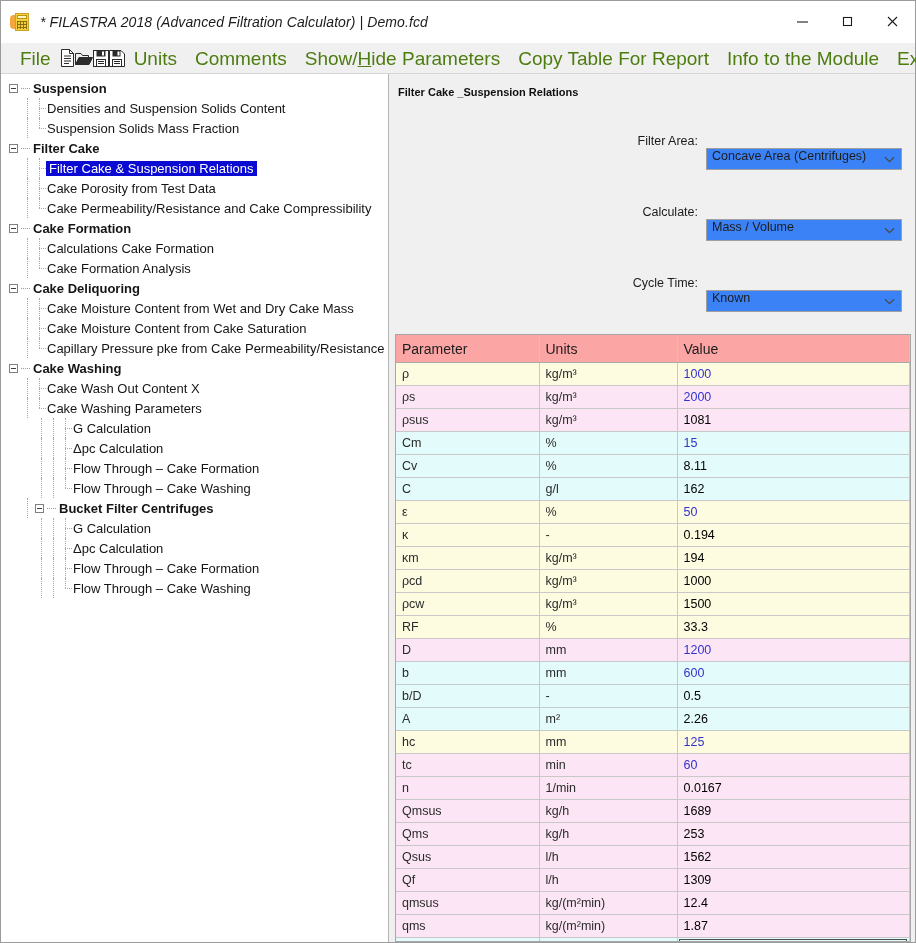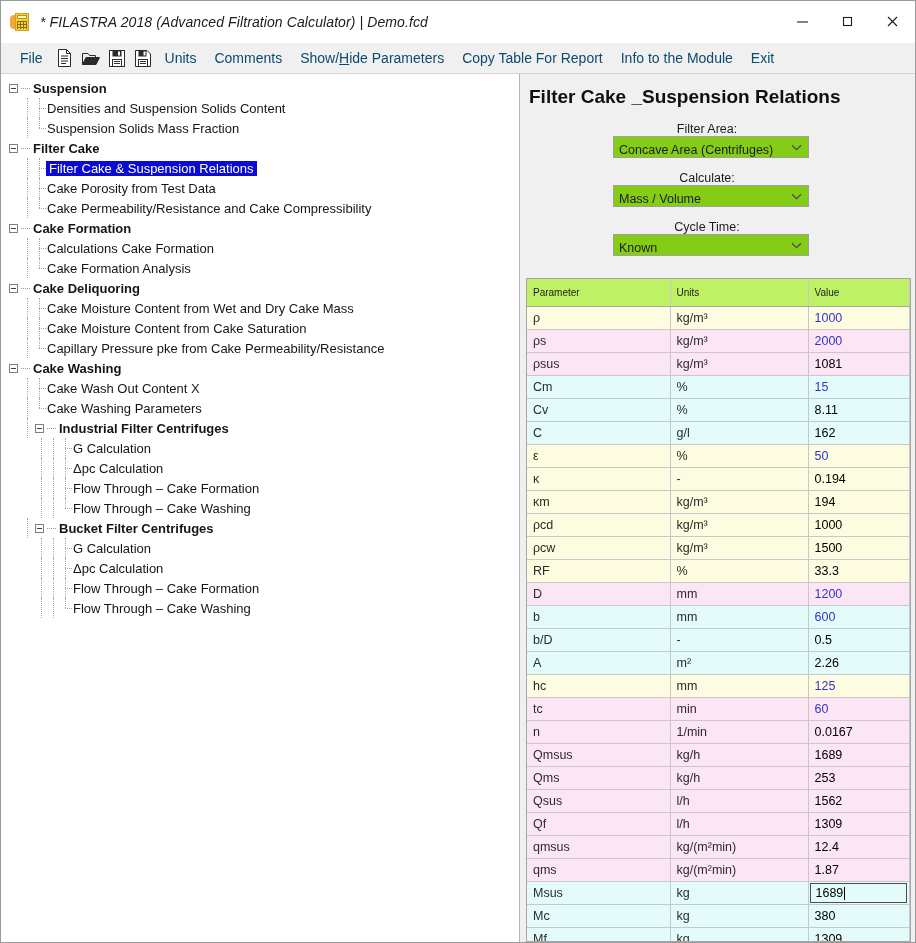--- a/index.html
+++ b/index.html
@@ -104,22 +104,22 @@
   .menubar {
     height: 30px;
     background: #f0f0f0;
     border-bottom: 1px solid #d4d4d4;
     display: flex;
     align-items: center;
     flex: none;
     padding-left: 10px;
   }
   .menu-item {
-    font-size: 14px;
-    color: #0c4a6e;
+    font-size: 19px;
+    color: #4d7c0f;
     padding: 4px 9px;
     white-space: nowrap;
     line-height: 1;
   }
   .menu-item u { text-decoration: underline; }
   .tool-icon {
     width: 26px;
     height: 24px;
     display: flex;
     align-items: center;
@@ -130,21 +130,21 @@
   
   .content {
     flex: 1;
     display: flex;
     min-height: 0;
     background: #f0f0f0;
   }
 
   
   .tree-pane {
-    width: 519px;
+    width: 388px;
     background: #ffffff;
     border-right: 1px solid #b4b4b4;
     box-sizing: border-box;
     overflow: hidden;
     padding-top: 4px;
     flex: none;
   }
   .tnode {
     height: 20px;
     display: flex;
@@ -225,51 +225,51 @@
   
   .right-pane {
     flex: 1;
     min-width: 0;
     background: #f0f0f0;
     display: flex;
     flex-direction: column;
     position: relative;
   }
   .pane-title {
-    font-size: 19px;
+    font-size: 11px;
     font-weight: bold;
     color: #101010;
     padding: 12px 0 0 9px;
     white-space: nowrap;
   }
 
   .field-rows { padding-top: 14px; }
   .field-row {
     display: flex;
     align-items: center;
     justify-content: flex-end;
     margin-bottom: 13px;
     padding-right: 13px;
-    flex-direction: column;
   }
   .field-label {
     font-size: 12.5px;
     color: #1c1c1c;
     margin-right: 8px;
     white-space: nowrap;
   }
   .combo {
     width: 196px;
     height: 22px;
-    background: #84cc16;
+    background: #3b82f6;
     border: 1px solid #a0a0a0;
     box-sizing: border-box;
     display: flex;
-    align-items: flex-end;
-    position: relative;
+    align-items: flex-start;
+    position: relative;
+    margin-top: 36px;
   }
   .combo .cval {
     font-size: 12.5px;
     color: #1c1c1c;
     padding-left: 5px;
     white-space: nowrap;
     overflow: hidden;
   }
   .combo .chev {
     position: absolute;
@@ -289,26 +289,26 @@
   }
   table.grid {
     border-collapse: collapse;
     width: 100%;
     table-layout: fixed;
   }
   table.grid col.c1 { width: 143px; }
   table.grid col.c2 { width: 138px; }
   table.grid th {
     height: 25px;
-    background: #bef264;
+    background: #fca5a5;
     border-right: 1px solid #c8c8c8;
     border-bottom: 1px solid #a9a9a9;
     text-align: left;
     font-weight: normal;
-    font-size: 10px;
+    font-size: 14px;
     color: #1c1c1c;
     padding-left: 6px;
   }
   table.grid td {
     height: 20px;
     border-right: 1px solid #c8c8c8;
     border-bottom: 1px solid #c8c8c8;
     font-size: 12.5px;
     color: #2b2b2b;
     padding-left: 6px;
@@ -505,26 +505,20 @@
         </div>
         <div class="tnode g2">
           <div class="stub"></div>
           <div class="elbow thru"></div>
           <span class="lbl">Cake Wash Out Content X</span>
         </div>
         <div class="tnode g2">
           <div class="stub"></div>
           <div class="elbow"></div>
           <span class="lbl">Cake Washing Parameters</span>
-        </div>
-        <div class="tnode g2">
-          <div class="stub"></div>
-          <div class="expander"></div>
-          <div class="dash"></div>
-          <span class="lbl bold">Industrial Filter Centrifuges</span>
         </div>
         <div class="tnode g3">
           <div class="stub"></div>
           <div class="stub"></div>
           <div class="elbow thru"></div>
           <span class="lbl">G Calculation</span>
         </div>
         <div class="tnode g3">
           <div class="stub"></div>
           <div class="stub"></div>

